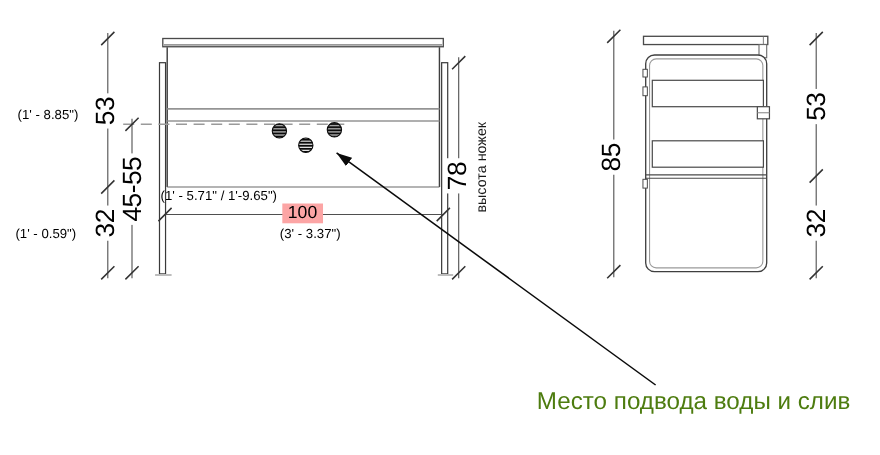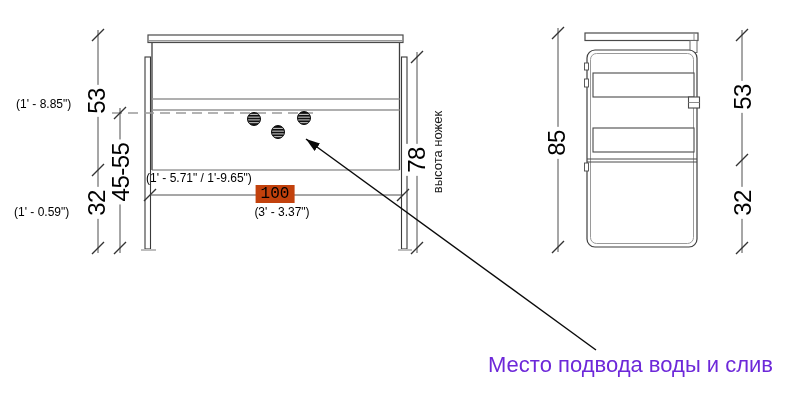--- a/index.html
+++ b/index.html
@@ -12,23 +12,23 @@
   .rdim {
     position:absolute; white-space:nowrap; font-size:24px; letter-spacing:-0.5px;
     background:#fff; padding:0 3px; transform:translate(-50%,-50%) rotate(-90deg);
   }
   .rsmall {
     position:absolute; white-space:nowrap; font-size:13px;
     transform:translate(-50%,-50%) rotate(-90deg); color:#1a1a1a;
   }
   .impl { position:absolute; white-space:nowrap; font-size:12px; color:#000; }
   .hcenter { position:absolute; white-space:nowrap; transform:translate(-50%,-50%); }
-  .dim100 { font-size:16px; background:#c2410c; padding:0 5px;font-family:Liberation Mono, monospace; }
+  .dim100 { font-size:16px; background:#fca5a5; padding:0 5px; }
   .sub { font-size:12px; }
-  .annot { position:absolute; white-space:nowrap; font-size:22px; color:#6d28d9; }
+  .annot { position:absolute; white-space:nowrap; font-size:22px; color:#4d7c0f; }
 </style>
 </head>
 <body>
 
 <div class="canvas">
 
   <svg class="drawing" width="800" height="414" viewBox="0 0 800 414">
     <defs>
       <pattern id="hatch" patternUnits="userSpaceOnUse" width="6" height="2.8">
         <rect width="6" height="2.8" fill="#0a0a0a"></rect>

